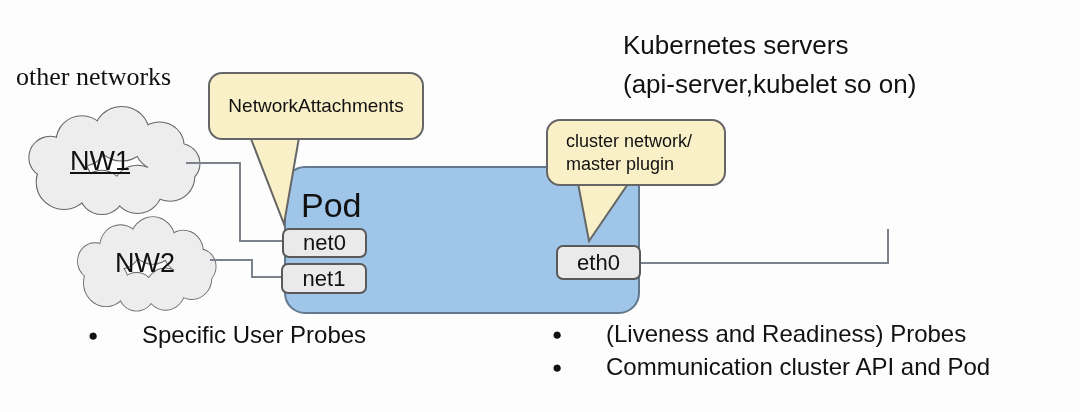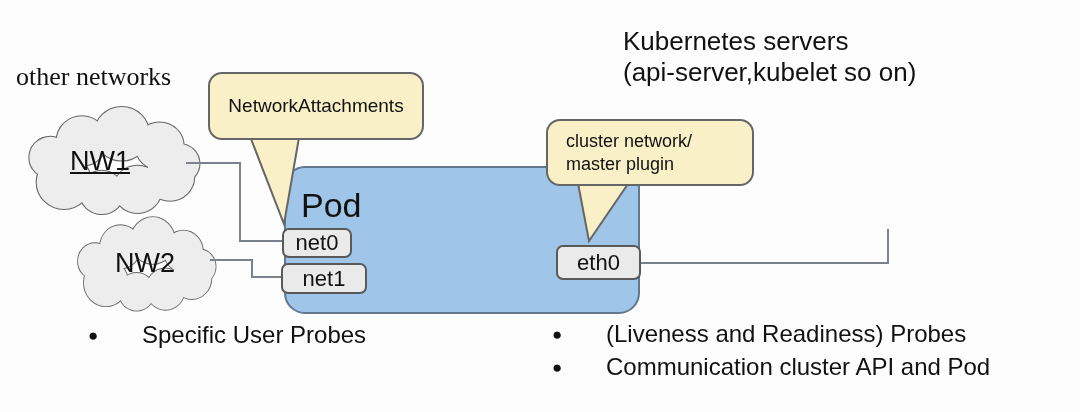--- a/index.html
+++ b/index.html
@@ -13,56 +13,56 @@
   }
   .svg-layer{position:absolute;left:0;top:0;width:1080px;height:412px;}
   .cloud-stroke{fill:var(--cloud-fill,#ededed);stroke:var(--cloud-border,#666666);stroke-width:2px;}
   .cloud-fill{fill:var(--cloud-fill,#ededed);stroke:none;}
   .connector{fill:none;stroke:var(--line,#7b828c);stroke-width:2px;}
   .pod-rect{fill:var(--pod-fill,#9fc5e8);stroke:var(--pod-border,#62788c);stroke-width:2px;}
   .tail{fill:var(--bubble-fill,#faf0c8);stroke:var(--bubble-border,#666666);stroke-width:2px;}
 
   .label{position:absolute;white-space:pre-line;}
   .other-networks{left:16px;top:62px;font-size:26px;font-family:Liberation Serif, serif;}
-  .k8s-servers{left:623px;top:26px;font-size:26px;line-height:31px;}
+  .k8s-servers{left:623px;top:26px;font-size:26px;line-height:39px;}
 
   .cloud-label{position:absolute;width:140px;text-align:center;font-size:27px;}
   .cloud-label.nw1{left:30px;top:146px;text-decoration:underline;}
   .cloud-label.nw2{left:75px;top:248px;}
 
   .pod-label{left:301px;top:186px;font-size:34px;}
 
   .iface{
     position:absolute;
     background:var(--box-fill,#eaeaea);
     border:2px solid var(--box-border,#595959);
     border-radius:7px;
     display:flex;align-items:center;justify-content:center;
     font-size:22px;
     box-sizing:border-box;
   }
-  .iface.net0{left:282px;top:228px;width:70px;height:30px;}
+  .iface.net0{left:282px;top:228px;width:85px;height:30px;}
   .iface.net1{left:281px;top:263px;width:86px;height:31px;}
   .iface.eth0{left:556px;top:245px;width:85px;height:35px;}
 
   .bubble{
     position:absolute;
     background:var(--bubble-fill,#faf0c8);
     border:2px solid var(--bubble-border,#666666);
     border-radius:14px;
     box-sizing:border-box;
     display:flex;align-items:center;
     white-space:pre-line;
   }
   .bubble.network-attachments{
     left:208px;top:72px;width:216px;height:68px;
     justify-content:center;font-size:19px;
   }
   .bubble.cluster-network{
-    left:546px;top:119px;width:208px;height:67px;
+    left:546px;top:119px;width:180px;height:67px;
     padding-left:18px;font-size:18px;line-height:23px;
   }
 
   .bullet-row{
     position:absolute;
     display:flex;align-items:center;
     height:28px;font-size:24px;
   }
   .bullet-row .dot{
     width:16px;margin-right:38px;

